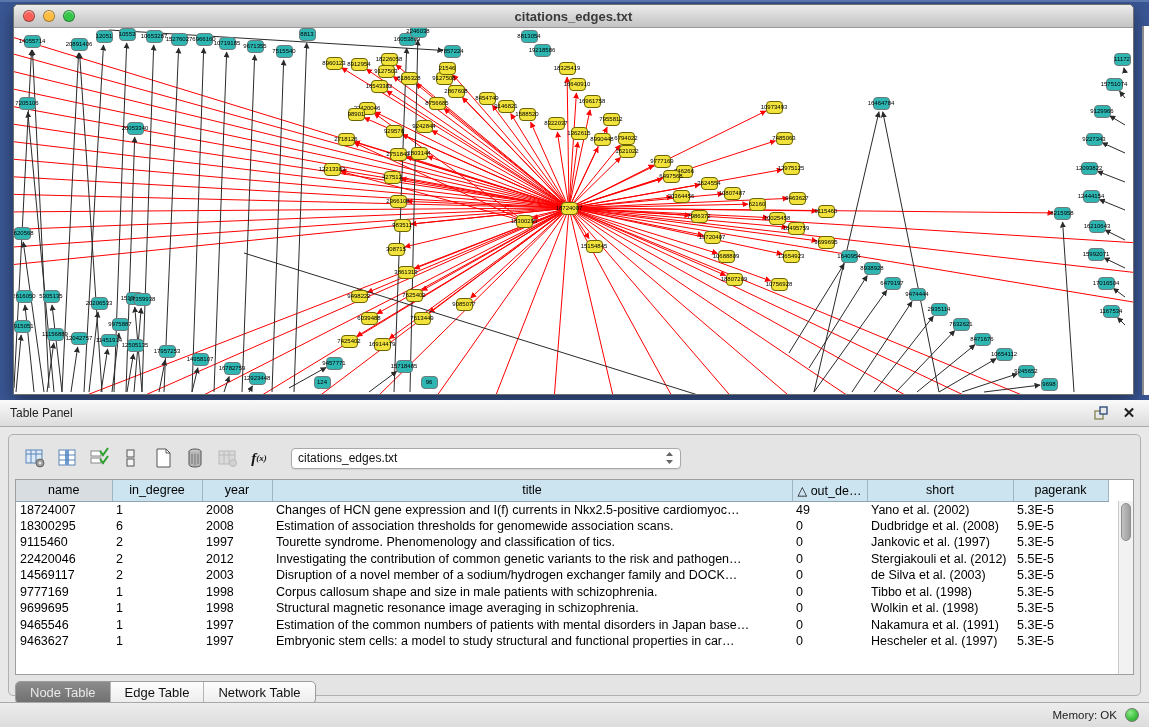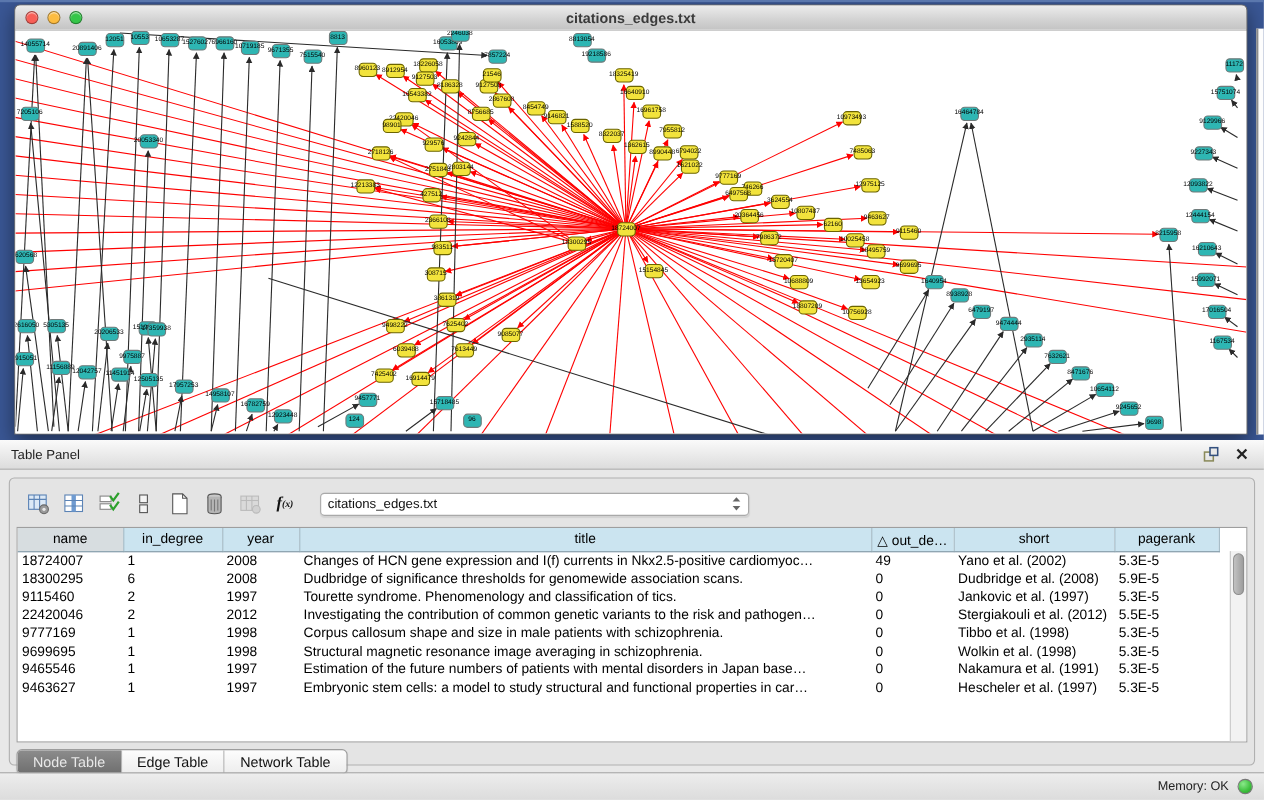--- a/index.html
+++ b/index.html
@@ -477,21 +477,21 @@
               <td>2008</td>
               <td>Changes of HCN gene expression and I(f) currents in Nkx2.5-positive cardiomyoc…</td>
               <td>49</td>
               <td>Yano et al. (2002)</td>
               <td>5.3E-5</td>
             </tr>
             <tr>
               <td>18300295</td>
               <td>6</td>
               <td>2008</td>
-              <td>Dudbridge of significance thresholds for genomewide association scans.</td>
+              <td>Estimation of association thresholds for genomewide association scans.</td>
               <td>0</td>
               <td>Dudbridge et al. (2008)</td>
               <td>5.9E-5</td>
             </tr>
             <tr>
               <td>9115460</td>
               <td>2</td>
               <td>1997</td>
               <td>Tourette syndrome. Phenomenology and classification of tics.</td>
               <td>0</td>
@@ -501,20 +501,29 @@
             <tr>
               <td>22420046</td>
               <td>2</td>
               <td>2012</td>
               <td>Investigating the contribution of common genetic variants to the risk and pathogen…</td>
               <td>0</td>
               <td>Stergiakouli et al. (2012)</td>
               <td>5.5E-5</td>
             </tr>
             <tr>
+              <td>14569117</td>
+              <td>2</td>
+              <td>2003</td>
+              <td>Disruption of a novel member of a sodium/hydrogen exchanger family and DOCK…</td>
+              <td>0</td>
+              <td>de Silva et al. (2003)</td>
+              <td>5.3E-5</td>
+            </tr>
+            <tr>
               <td>9777169</td>
               <td>1</td>
               <td>1998</td>
               <td>Corpus callosum shape and size in male patients with schizophrenia.</td>
               <td>0</td>
               <td>Tibbo et al. (1998)</td>
               <td>5.3E-5</td>
             </tr>
             <tr>
               <td>9699695</td>
@@ -522,21 +531,21 @@
               <td>1998</td>
               <td>Structural magnetic resonance image averaging in schizophrenia.</td>
               <td>0</td>
               <td>Wolkin et al. (1998)</td>
               <td>5.3E-5</td>
             </tr>
             <tr>
               <td>9465546</td>
               <td>1</td>
               <td>1997</td>
-              <td>Estimation of the future numbers of patients with mental disorders in Japan base…</td>
+              <td>Estimation of the common numbers of patients with mental disorders in Japan base…</td>
               <td>0</td>
               <td>Nakamura et al. (1991)</td>
               <td>5.3E-5</td>
             </tr>
             <tr>
               <td>9463627</td>
               <td>1</td>
               <td>1997</td>
               <td>Embryonic stem cells: a model to study structural and functional properties in car…</td>
               <td>0</td>

